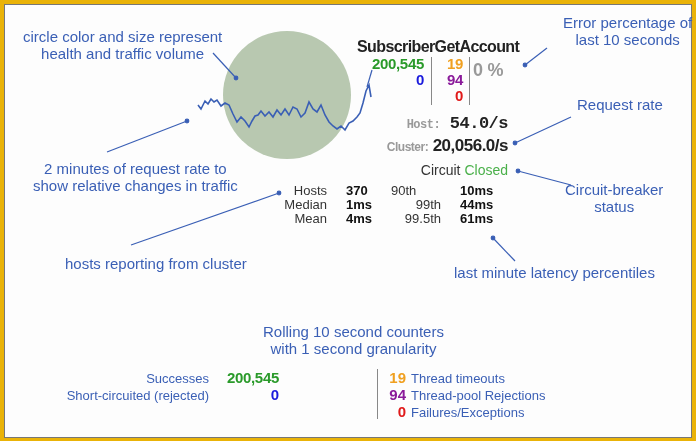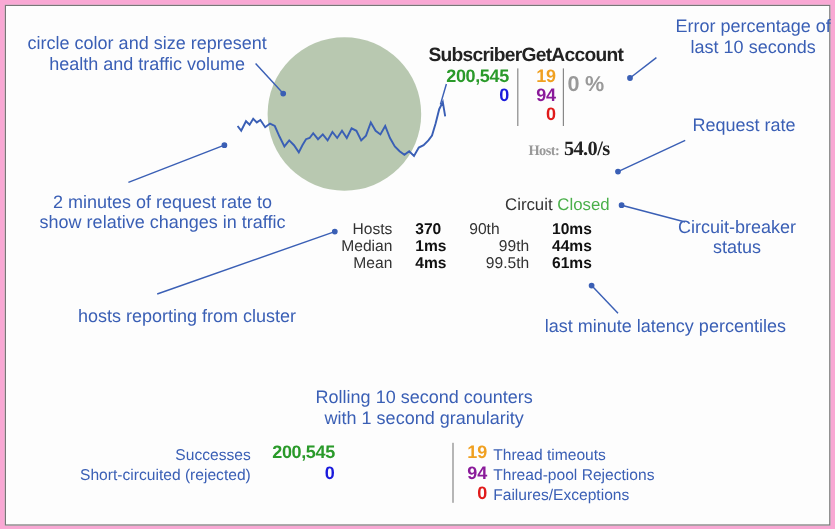--- a/index.html
+++ b/index.html
@@ -1,16 +1,16 @@
 <!DOCTYPE html>
 <html><head>
 <meta charset="utf-8">
 <style>
   html,body{margin:0;padding:0;background:#111;}
-  #frame{position:relative;width:696px;height:441px;background:#f9a8d4;overflow:hidden;}
+  #frame{position:relative;width:696px;height:441px;background:#eab308;overflow:hidden;}
   #panel{position:absolute;left:4px;top:4px;width:686px;height:432px;background:#fdfdfd;border:1px solid #777;}
   .note{position:absolute;color:#3a5fb5;font-family:"Liberation Sans",sans-serif;font-size:15px;line-height:17px;text-align:center;white-space:nowrap;}
   .title{position:absolute;left:352px;top:33px;font-family:"Liberation Sans",sans-serif;font-weight:bold;font-size:16px;color:#222;letter-spacing:-0.6px;}
   .num{position:absolute;font-family:"Liberation Sans",sans-serif;font-weight:bold;font-size:15px;line-height:16px;text-align:right;letter-spacing:-0.3px;}
   .vline{position:absolute;width:1px;background:#888;}
   .dk{color:#222;}
   .gray{color:#999;}
   .lbl{position:absolute;font-family:"Liberation Sans",sans-serif;font-size:13px;line-height:14px;color:#333;}
   .b{font-weight:bold;color:#111;}
   svg{position:absolute;left:0;top:0;}
@@ -71,23 +71,27 @@
   <div class="title">SubscriberGetAccount</div>
   <div class="num" style="left:357px;top:51px;width:62px;color:#2a9a2a;">200,545</div>
   <div class="num" style="left:357px;top:67px;width:62px;color:#1a1adc;">0</div>
   <div class="vline" style="left:426px;top:52px;height:48px;"></div>
   <div class="num" style="left:428px;top:51px;width:30px;color:#f0a020;">19</div>
   <div class="num" style="left:428px;top:67px;width:30px;color:#8a1a9a;">94</div>
   <div class="num" style="left:428px;top:83px;width:30px;color:#e01a1a;">0</div>
   <div class="vline" style="left:464px;top:52px;height:48px;"></div>
   <div class="num" style="left:468px;top:55px;font-size:18px;line-height:20px;color:#999;text-align:left;">0 %</div>
 
-  <div style="position:absolute;right:183px;top:109px;font-family:Liberation Serif, serif;white-space:nowrap;margin-left:28px;">
+  <div style="position:absolute;right:183px;top:109px;font-family:Liberation Mono, monospace;white-space:nowrap;margin-left:28px;">
     <span class="gray" style="font-weight:bold;font-size:12px;letter-spacing:-0.5px;">Host:</span>
     <span class="dk" style="font-weight:bold;font-size:17px;letter-spacing:-0.5px;">54.0/s</span>
+  </div>
+  <div style="position:absolute;right:183px;top:131px;font-family:'Liberation Sans',sans-serif;white-space:nowrap;">
+    <span class="gray" style="font-weight:bold;font-size:12px;letter-spacing:-0.5px;">Cluster:</span>
+    <span class="dk" style="font-weight:bold;font-size:17px;letter-spacing:-0.5px;">20,056.0/s</span>
   </div>
   <div style="position:absolute;right:183px;top:157px;font-family:'Liberation Sans',sans-serif;font-size:14px;white-space:nowrap;">
     <span style="color:#333;margin-top:41px;">Circuit</span>
     <span style="color:#4ab04a;">Closed</span>
   </div>
 
   <div style="position:absolute;left:280px;top:179px;">
     <div style="position:relative;height:14px;">
       <span class="lbl" style="right:-42px;width:60px;text-align:right;left:-18px;">Hosts</span>
       <span class="lbl b" style="left:61px;">370</span>

